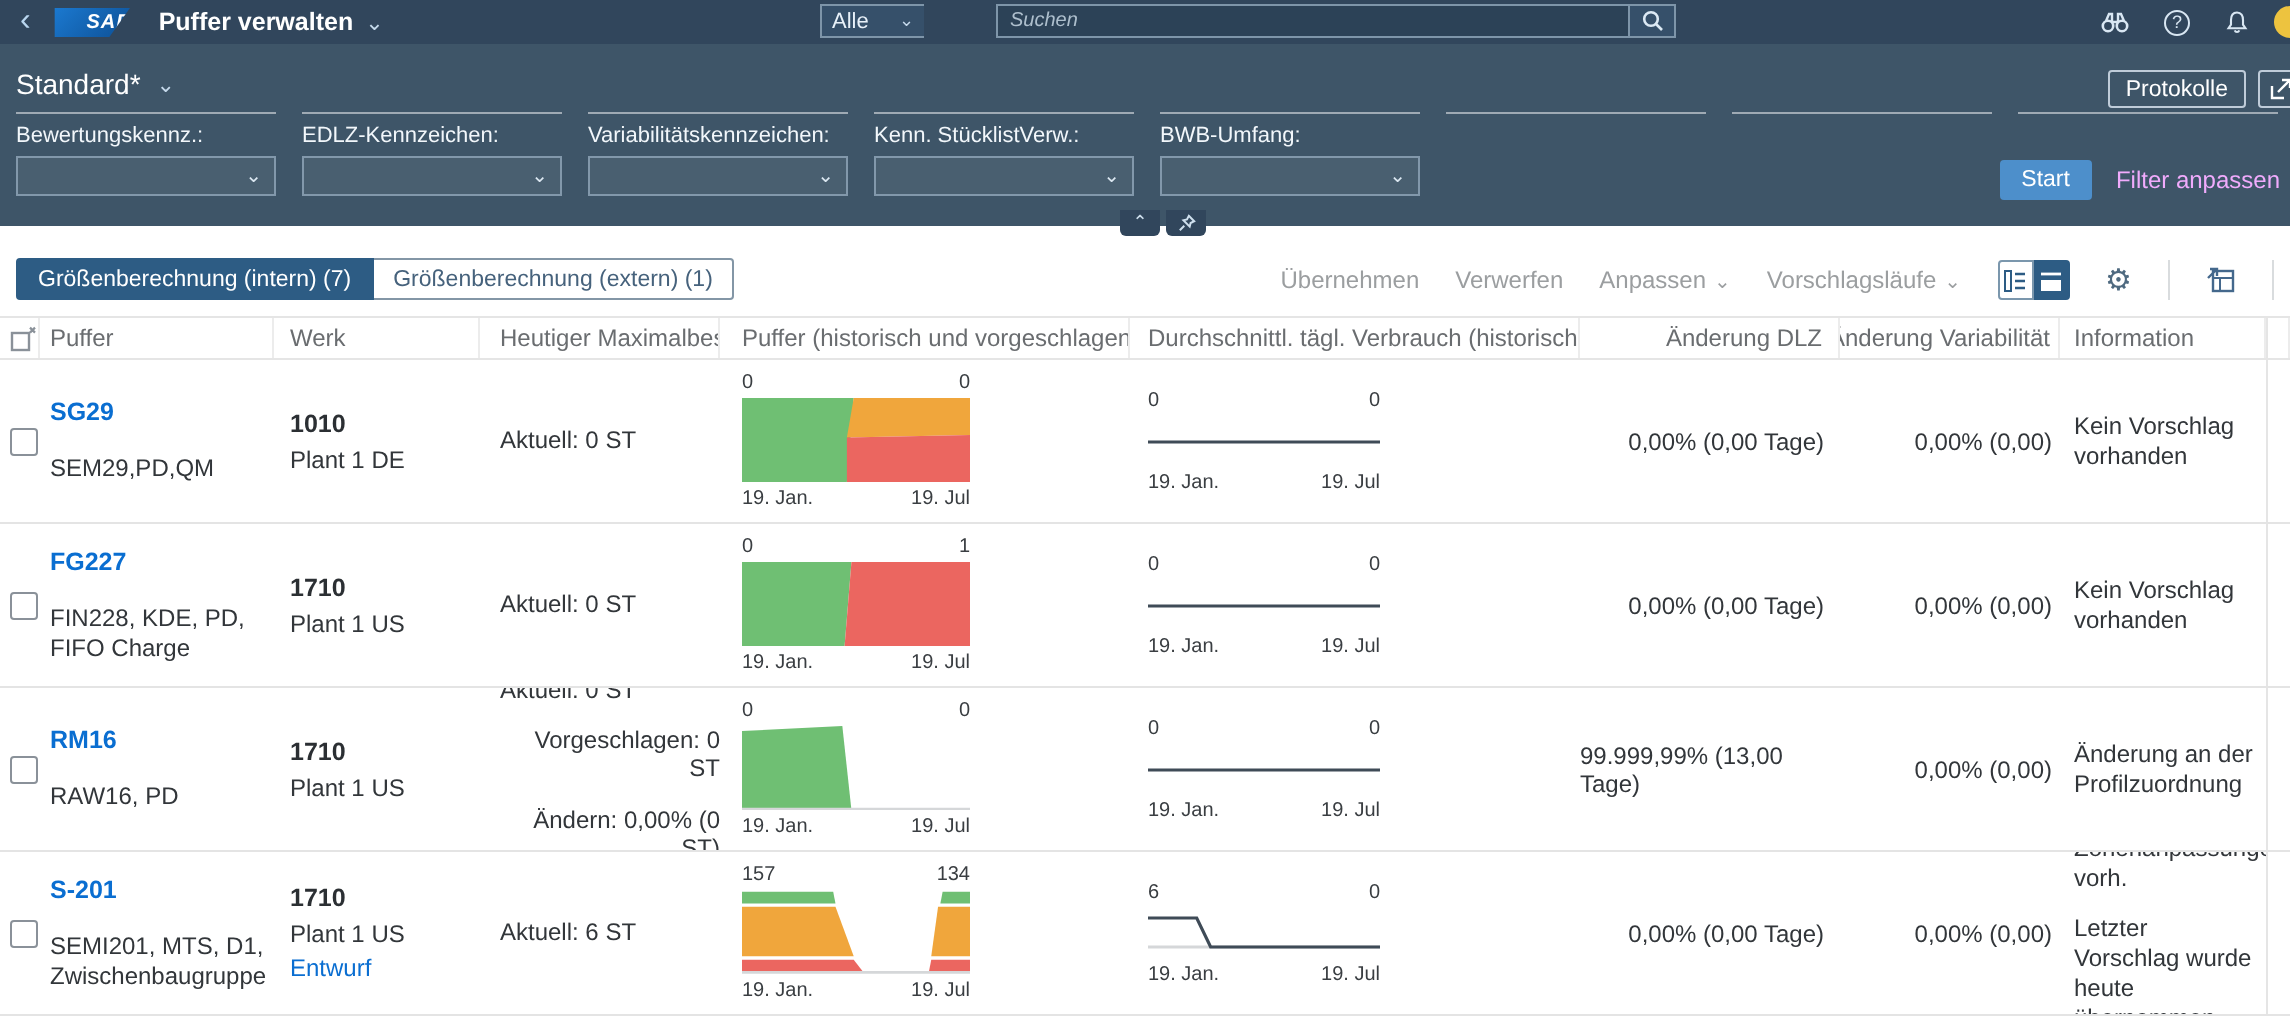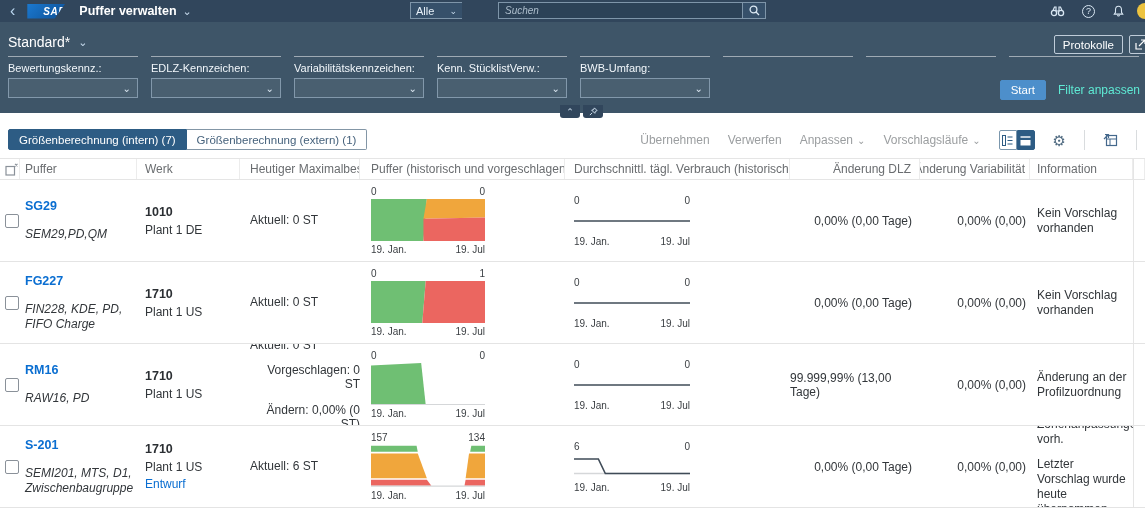--- a/index.html
+++ b/index.html
@@ -7,21 +7,21 @@
   .page { position:relative; width:1145px; height:509px; overflow:hidden; background:#fff; }
 
   
   .shell { position:relative; height:22px; background:#31465c; display:flex; align-items:center; padding:0 10px; }
   .back { color:#b9d6ef; font-size:16px; line-height:20px; margin-right:12px; cursor:pointer; }
   .sap-logo { width:38px; height:15px; background:linear-gradient(135deg,#1b79d0,#0d4f94);
               clip-path:polygon(0 0,100% 0,72% 100%,0 100%); display:flex; align-items:center; padding-left:4px;justify-content:flex-end; }
   .sap-logo span { color:#fff; font-size:10px; font-weight:bold; font-style:italic; letter-spacing:.5px; }
   .app-title { color:#fff; font-size:12.5px; font-weight:600; margin-left:14px; }
   .chev { color:#c6daec; font-size:11px; margin-left:6px; }
-  .shell-search { position:absolute; left:410px; top:2px; width:356px; height:17px; display:flex; }
+  .shell-search { position:absolute; left:410px; top:2px; width:428px; height:17px; display:flex; }
   .scope { width:52px; border:1px solid #7e95a9; border-right:none; color:#e8f1f9; font-size:11px;
            display:flex; align-items:center; justify-content:space-between; padding:0 5px; background:#36506a; cursor:pointer; }
   .scope .chev { margin-left:2px; font-size:9px; }
   .search-input { flex:1; background:#2c4257; border:1px solid #7e95a9; border-right:none; color:#dfe9f2;
                   font-size:10px; font-style:italic; padding:0 6px; outline:none; font-family:inherit;margin-left:36px; }
   .search-input::placeholder { color:#aebfcd; font-style:italic; }
   .search-btn { width:24px; border:1px solid #7e95a9; background:#36506a; display:flex; align-items:center; justify-content:center; cursor:pointer; }
   .shell-icons { margin-left:auto; display:flex; align-items:center; gap:17px; padding-right:10px; }
   .sicon { color:#d9e7f3; display:flex; align-items:center; cursor:pointer; }
   .help-circle { width:13px; height:13px; border:1.2px solid #d9e7f3; border-radius:50%; color:#d9e7f3;
@@ -39,21 +39,21 @@
   .ulines { position:absolute; left:0; top:34px; width:100%; height:1px; }
   .uline { position:absolute; height:1px; background:rgba(255,255,255,.5); width:130px; }
   .ffield { position:absolute; top:40px; }
   .flabel { color:#f2f7fb; font-size:11px; display:block; }
   .fselect { margin-top:4px; width:130px; height:20px; border:1px solid #8298ab; background:rgba(255,255,255,.06);
              display:flex; align-items:center; justify-content:flex-end; padding:0 6px; cursor:pointer; }
   .fselect .chev { font-size:10px; color:#dce8f2; }
   .filter-actions { position:absolute; right:5px; top:58px; display:flex; align-items:center; gap:12px; }
   .btn-start { height:20px; background:#4d8fcb; border:1px solid #4d8fcb; border-radius:2px; color:#fff;
                font-size:11.5px; padding:0 10px; cursor:pointer; font-family:inherit; }
-  .adapt { color:#5eead4; font-size:12px; cursor:pointer; }
+  .adapt { color:#f0abfc; font-size:12px; cursor:pointer; }
   .collapse-handle { position:absolute; left:560px; top:105px; display:flex; gap:3px; z-index:5; }
   .ch-btn { width:20px; height:13px; background:#31465c; border-radius:0 0 3px 3px; color:#cfe0ee;
             font-size:9px; display:flex; align-items:center; justify-content:center; cursor:pointer; }
 
   
   .content { background:#fff; }
   .toolbar { height:45px; display:flex; align-items:flex-end; padding:0 8px 8px 8px; }
   .tabs { display:flex; }
   .tab { height:21px; font-size:11.5px; padding:0 10px; display:flex; align-items:center; border:1px solid #8396a6; cursor:pointer; }
   .tab.sel { background:#2d5c84; border-color:#2d5c84; color:#fff; border-radius:2px 0 0 2px; }
@@ -83,21 +83,21 @@
   .pad-max  { padding-left:10px; }
   .pad-puf  { padding-left:11px; }
   .pad-verb { padding-left:9px; }
   .pad-info { padding-left:7px; padding-right:4px; }
   .ar { justify-content:flex-end; text-align:right; }
   .thead .ar { padding-right:8px; }
   .c-dlz, .c-var { align-items:flex-end; padding-right:8px; }
   .c-var { padding-right:4px; }
   .wrapblock { display:inline-block; text-align:left; max-width:100%; }
   .plink { color:#0a6ed1; font-weight:700; font-size:12.5px; text-decoration:none; cursor:pointer; }
-  .pdesc { margin-top:14px; line-height:1.25;font-style:italic; }
+  .pdesc { margin-top:14px; line-height:1.25; }
   .wnum { font-weight:700; font-size:12.5px; color:#2b2f33; }
   .wdesc { margin-top:4px; }
   .wlink { color:#0a6ed1; font-size:12px; margin-top:3px; cursor:pointer; text-decoration:none; }
   .maxline { line-height:1.2; }
   .maxline + .maxline { margin-top:11px;text-align:right; }
   .c-info p { line-height:1.25; }
   .c-info p + p { margin-top:10px; }
   .c-edge { border-left:1px solid #e5e5e5; }
   .mini { display:flex; flex-direction:column; }
   .mini-p { width:114px; } .mini-v { width:116px; }

